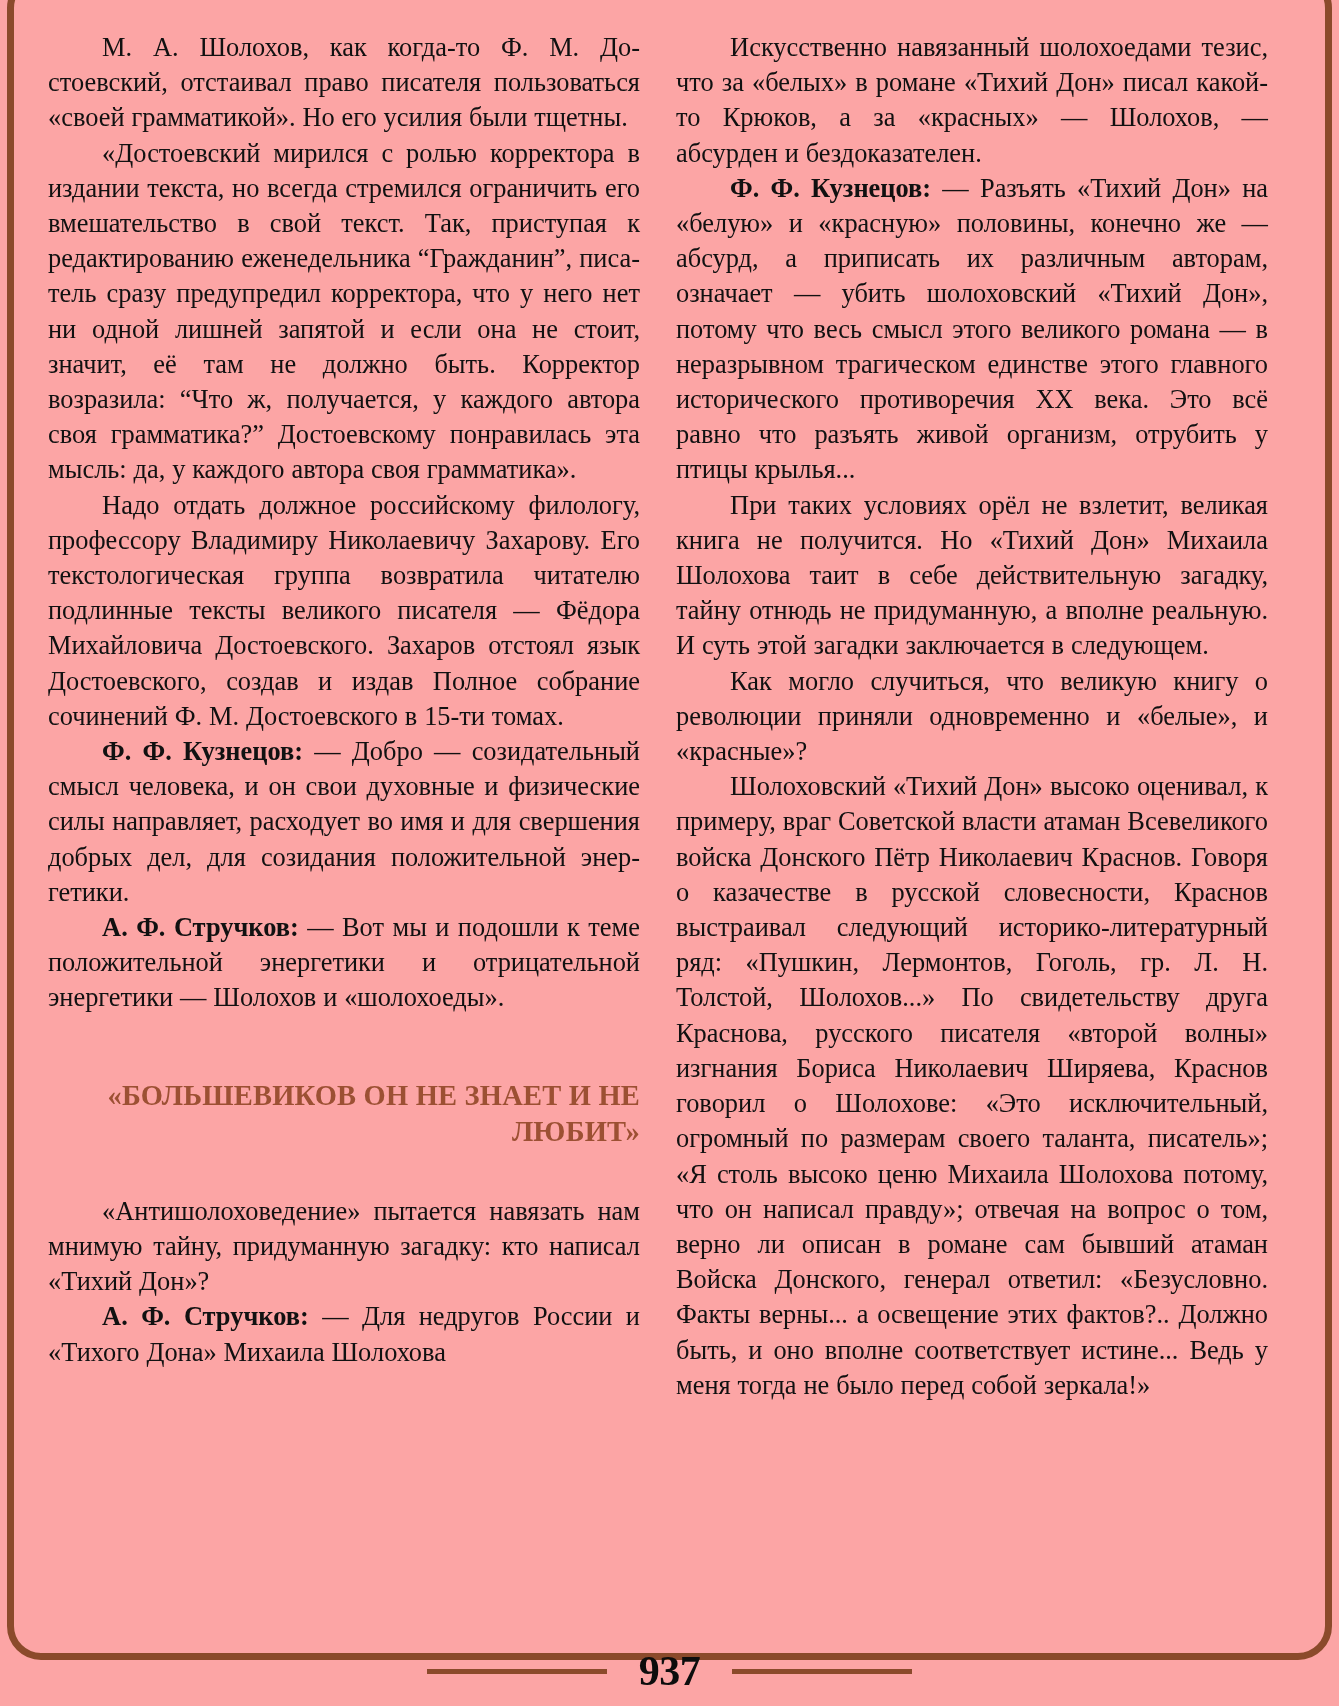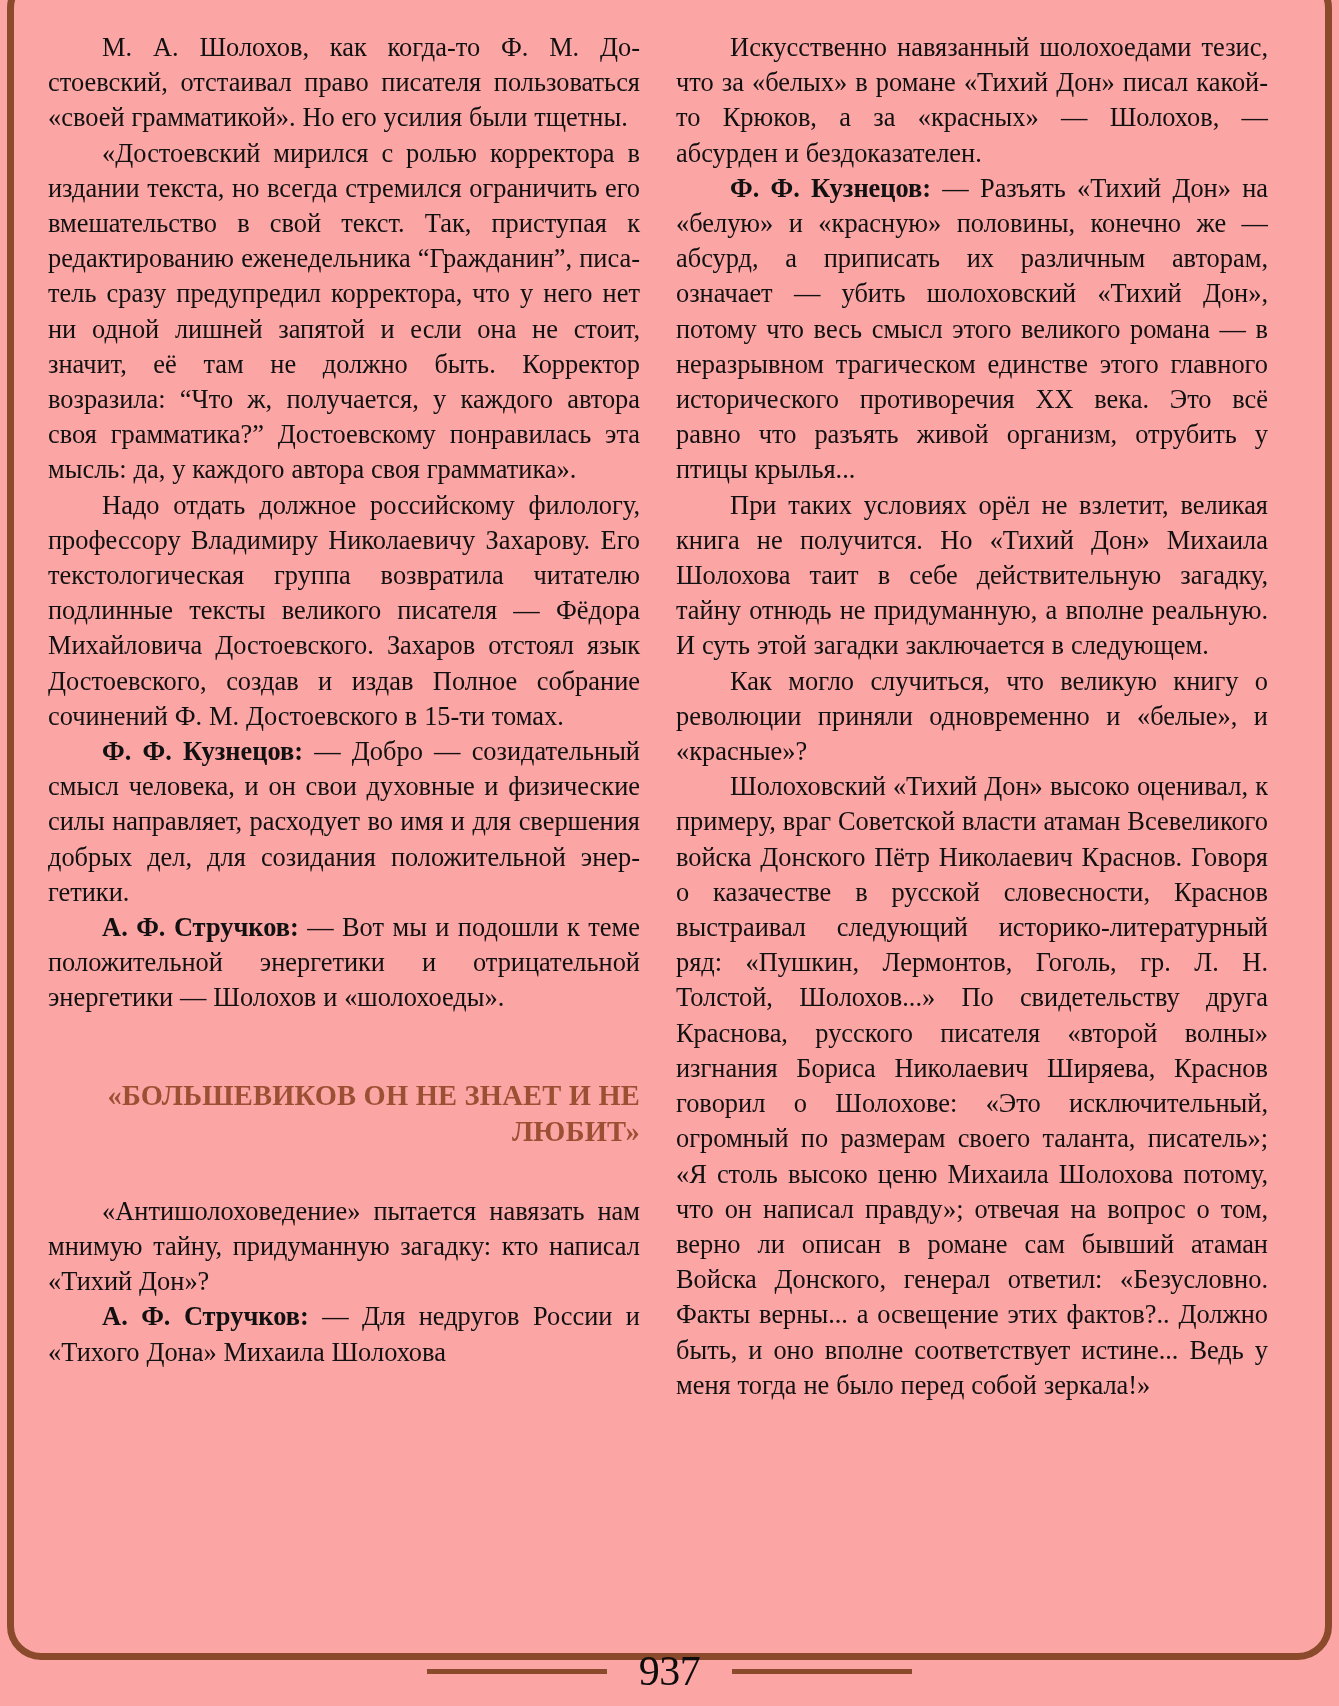--- a/index.html
+++ b/index.html
@@ -89,21 +89,21 @@
   }
   .rule {
     height: 5px;
     background: #8B4A2B;
     flex: 0 0 180px;
   }
   .rule.left { margin-right: 32px; }
   .rule.right { margin-left: 32px; }
   .page-number {
     font-size: 42px;
-    font-weight: normal;
+    font-weight: bold;
     color: #0d0d0d;
     letter-spacing: -0.5px;
     line-height: 1;
     font-family: "Liberation Serif", "DejaVu Serif", serif;
   }
 </style>
 </head>
 <body>
 
 <div class="page">

